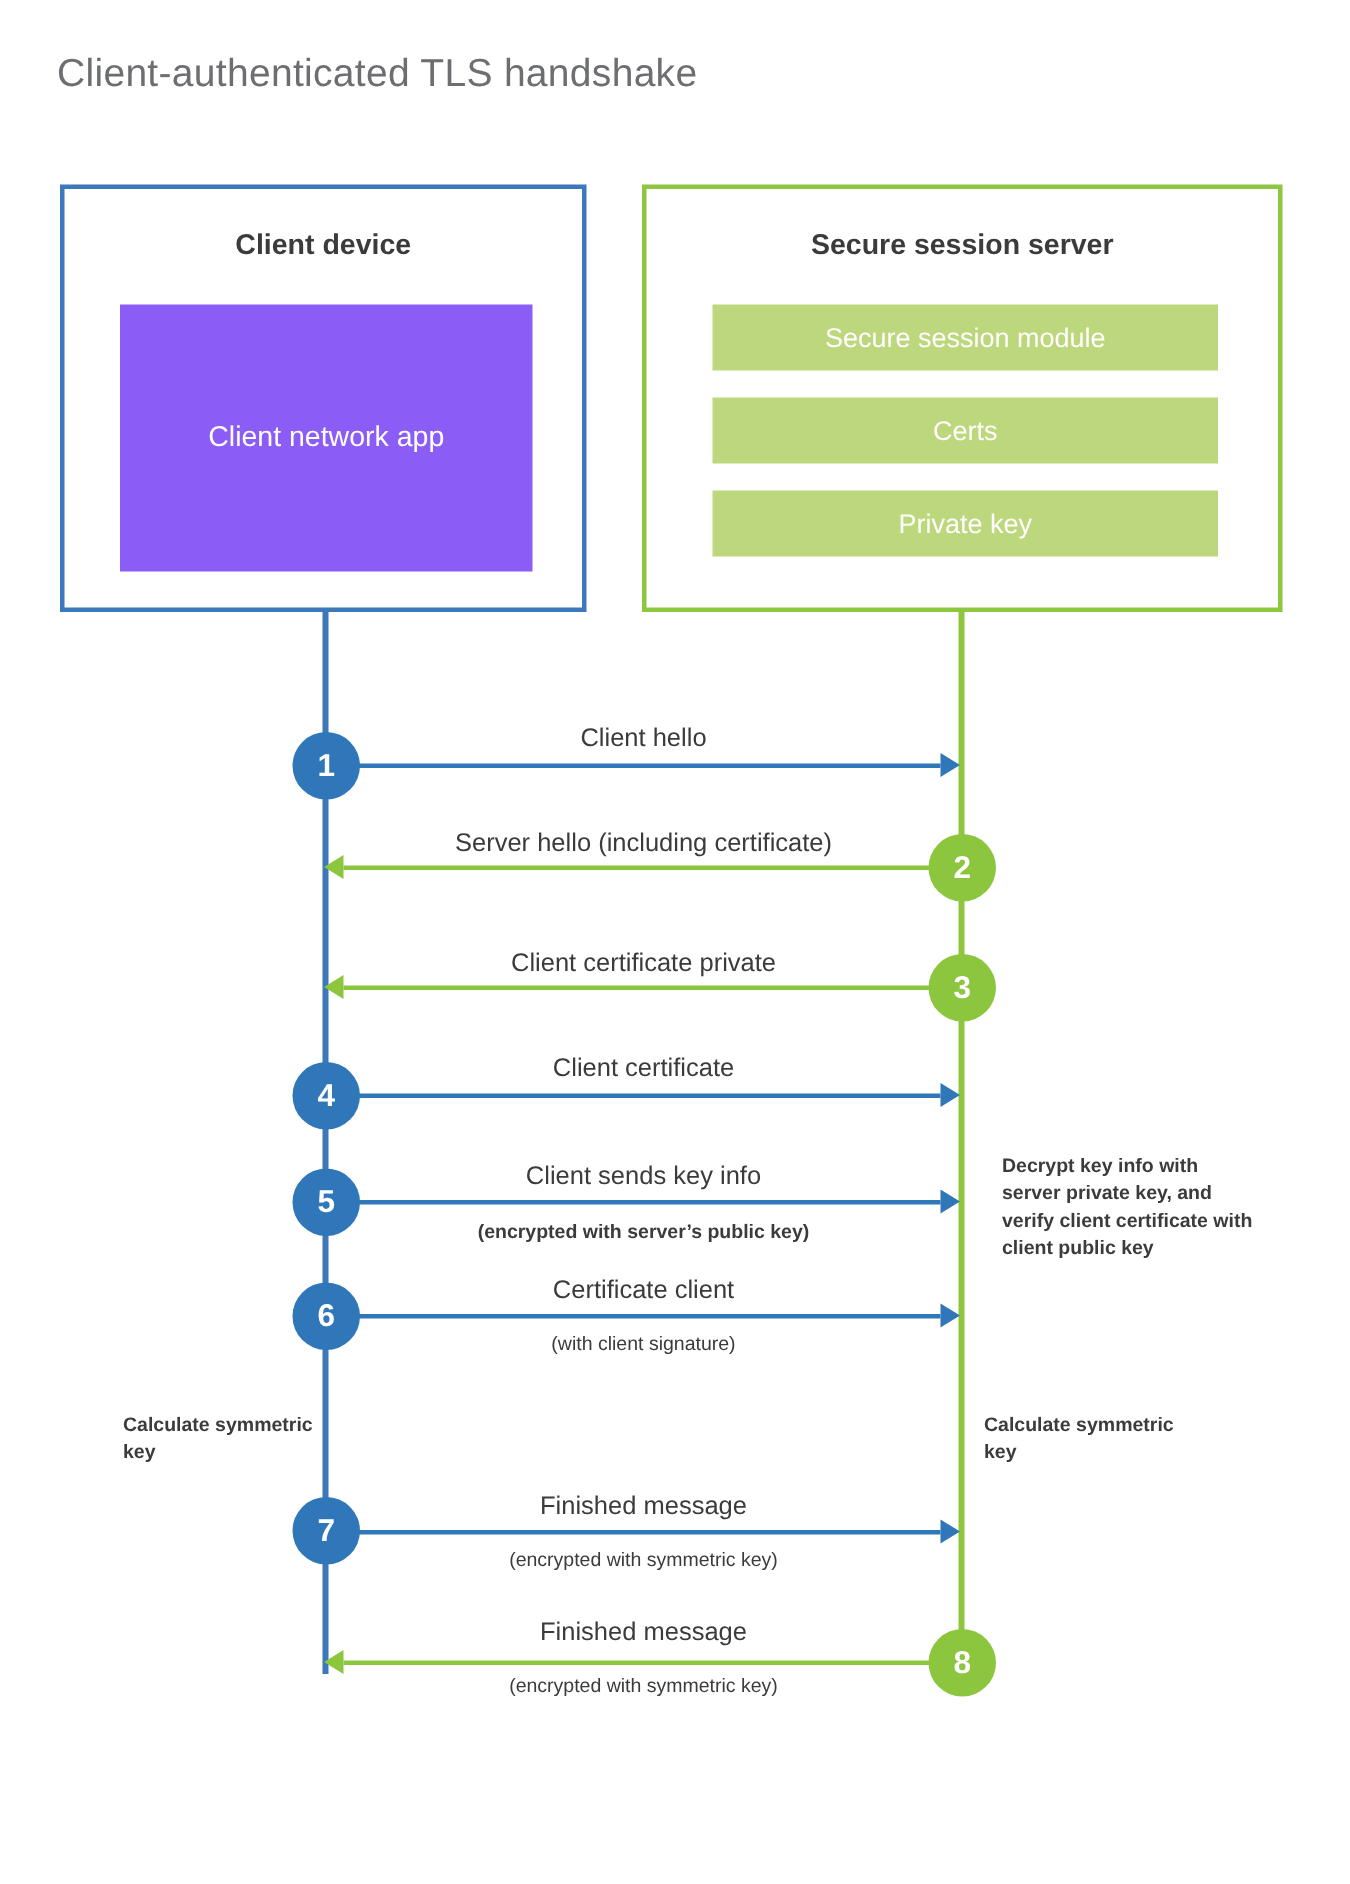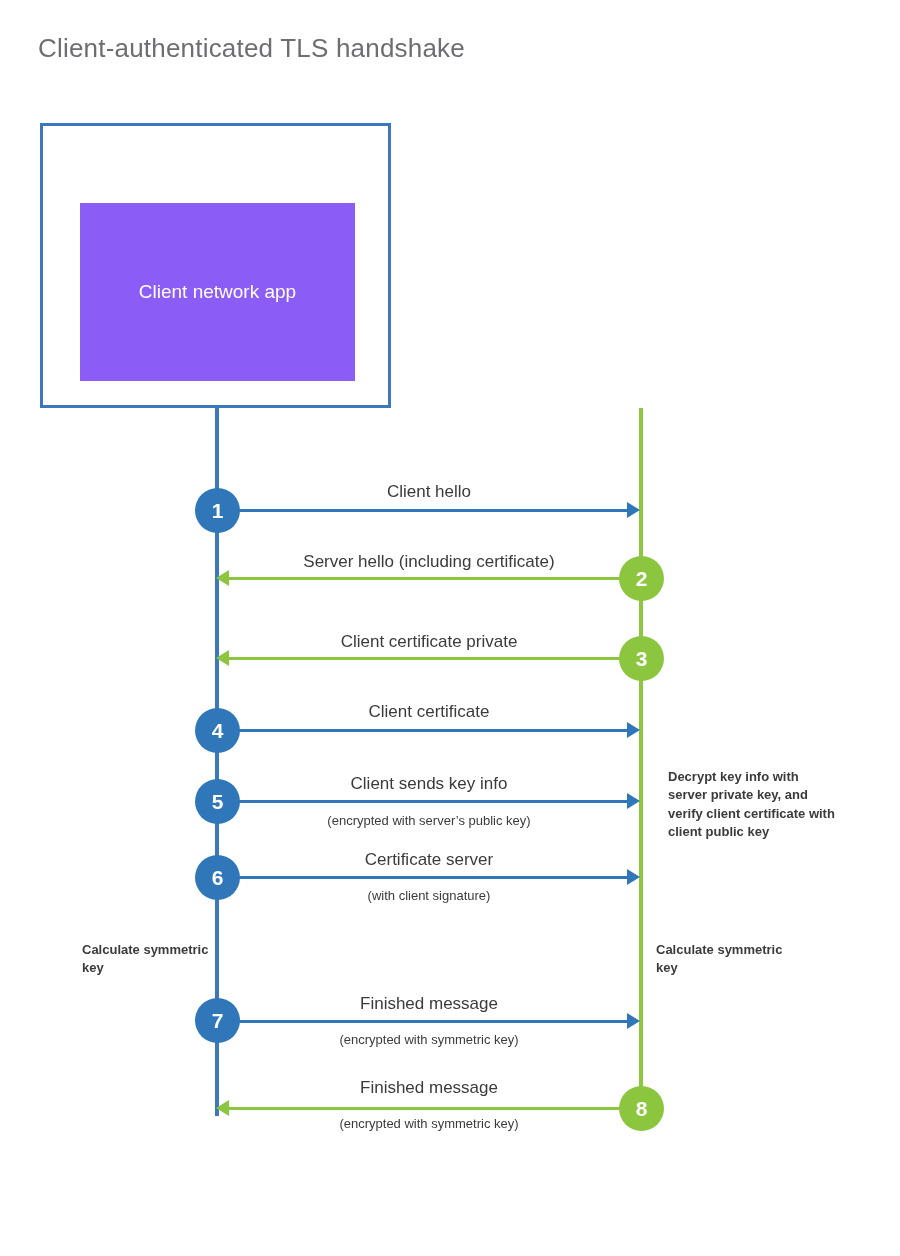--- a/index.html
+++ b/index.html
@@ -87,23 +87,30 @@
   .annot.center{text-align:left;}
 </style>
 </head>
 <body>
 
 <div id="stage">
 
   <div class="title">Client-authenticated TLS handshake</div>
 
   <div class="party client">
+    <div class="party-title">Client device</div>
     <div class="client-app">Client network app</div>
   </div>
 
+  <div class="party server">
+    <div class="party-title">Secure session server</div>
+    <div class="srv-block b0">Secure session module</div>
+    <div class="srv-block b1">Certs</div>
+    <div class="srv-block b2">Private key</div>
+  </div>
 
   <div class="lifeline client"></div>
   <div class="lifeline server"></div>
 
   <div class="msg-label" style="left:217px;top:479px;width:424px;">Client hello</div>
   <div class="arrow-line blue" style="left:217px;top:506px;width:410px;"></div>
   <div class="arrow-head right blue" style="left:627px;top:499px;"></div>
   <div class="step-circle blue" style="top:485px;">1</div>
 
   <div class="msg-label" style="left:217px;top:549px;width:424px;">Server hello (including certificate)</div>
@@ -117,24 +124,24 @@
   <div class="step-circle green" style="top:633px;">3</div>
 
   <div class="msg-label" style="left:217px;top:699px;width:424px;">Client certificate</div>
   <div class="arrow-line blue" style="left:217px;top:726px;width:410px;"></div>
   <div class="arrow-head right blue" style="left:627px;top:719px;"></div>
   <div class="step-circle blue" style="top:705px;">4</div>
 
   <div class="msg-label" style="left:217px;top:771px;width:424px;">Client sends key info</div>
   <div class="arrow-line blue" style="left:217px;top:797px;width:410px;"></div>
   <div class="arrow-head right blue" style="left:627px;top:790px;"></div>
-  <div class="msg-sub" style="left:217px;top:810px;width:424px;">(encrypted with server’s public key)</div>
+  <div class="msg-sub" style="left:217px;top:810px;width:424px;font-weight:bold;">(encrypted with server’s public key)</div>
   <div class="step-circle blue" style="top:776px;">5</div>
 
-  <div class="msg-label" style="left:217px;top:847px;width:424px;">Certificate server</div>
+  <div class="msg-label" style="left:217px;top:847px;width:424px;">Certificate client</div>
   <div class="arrow-line blue" style="left:217px;top:873px;width:410px;"></div>
   <div class="arrow-head right blue" style="left:627px;top:866px;"></div>
   <div class="msg-sub" style="left:217px;top:885px;width:424px;">(with client signature)</div>
   <div class="step-circle blue" style="top:852px;">6</div>
 
   <div class="msg-label" style="left:217px;top:991px;width:424px;">Finished message</div>
   <div class="arrow-line blue" style="left:217px;top:1017px;width:410px;"></div>
   <div class="arrow-head right blue" style="left:627px;top:1010px;"></div>
   <div class="msg-sub" style="left:217px;top:1029px;width:424px;">(encrypted with symmetric key)</div>
   <div class="step-circle blue" style="top:995px;">7</div>

